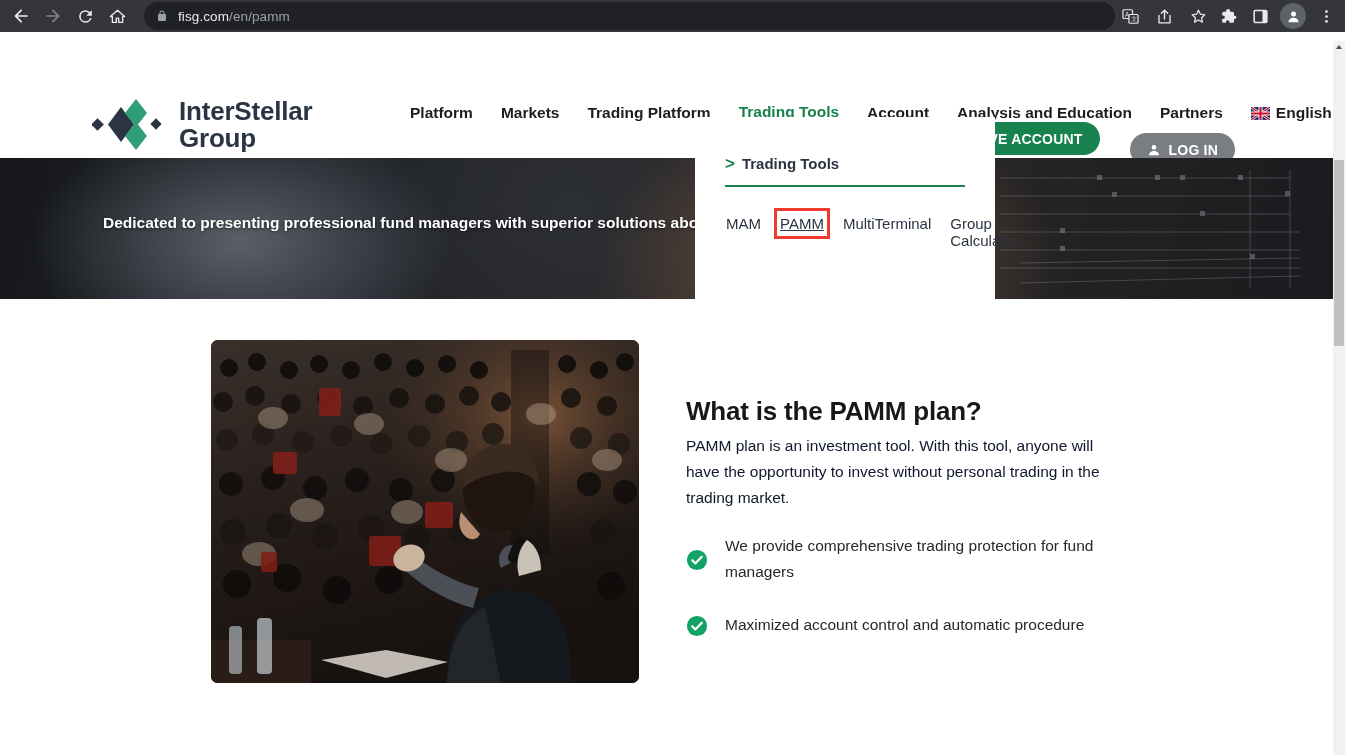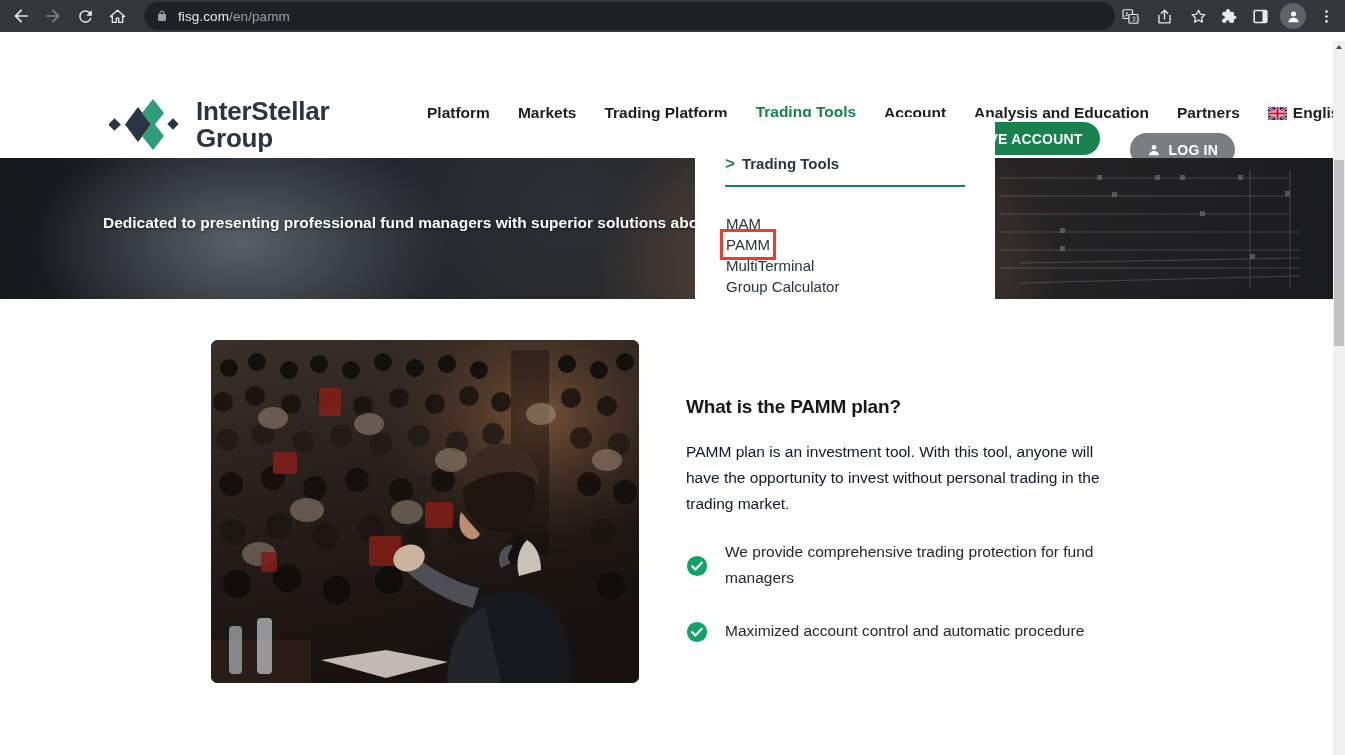--- a/index.html
+++ b/index.html
@@ -33,21 +33,21 @@
   .chrome-right { display: flex; align-items: center; gap: 2px; padding-right: 4px; }
   .avatar-btn {
     width: 26px; height: 26px; border-radius: 50%; background: #5f6368;
     display: flex; align-items: center; justify-content: center; cursor: pointer;
     margin: 0 3px;
   }
 
   
   .page {
     position: absolute; left: 0; top: 41px; width: 1333px; height: 714px;
-    background: #fff; overflow: hidden; padding-left: 17px;
+    background: #fff; overflow: hidden;
   }
 
   
   .site-header {
     position: relative; height: 117px; background: #fff;
     display: flex; align-items: flex-start;
   }
   .logo {
     position: absolute; left: 92px; top: 56px;
     display: flex; align-items: center; gap: 14px; cursor: pointer;
@@ -88,26 +88,26 @@
 
   
   .dropdown {
     position: absolute; left: 695px; top: 76px; width: 300px; height: 264px;
     background: #fff; z-index: 30; padding: 38px 30px 0 30px;
   }
   .dd-head { display: flex; align-items: center; gap: 7px; cursor: pointer; }
   .dd-chevron { color: #17824e; font-size: 17px; font-weight: 700; line-height: 1; }
   .dd-title { font-size: 15px; font-weight: 700; color: #2b3442; }
   .dd-rule { margin-top: 13px; height: 2px; background: #17824e; width: 240px; }
-  .dd-list { margin-top: 26px; display: flex; flex-direction: column; }
+  .dd-list { margin-top: 26px; display: flex; flex-direction: row; gap: 17px; }
   .dd-item {
     font-size: 15px; color: #2b3442; cursor: pointer;
     align-self: flex-start; padding: 2px 1px;
   }
-  .dd-item.highlighted { outline: 3px solid #ef3b2d; outline-offset: 2px; }
+  .dd-item.highlighted { outline: 3px solid #ef3b2d; outline-offset: 2px; text-decoration: underline; }
 
   
   .hero {
     position: absolute; left: 0; top: 117px; width: 1333px; height: 141px;
     overflow: hidden;
   }
   .hero-img {
     position: absolute; inset: 0;
     background:
       radial-gradient(ellipse 300px 180px at 18% 60%, #5a6068 0%, rgba(40,44,50,0) 70%),
@@ -127,22 +127,22 @@
     position: absolute; left: 0; top: 299px; width: 1333px;
     display: flex; gap: 47px; padding: 0 0 0 211px;
   }
   .feature-photo {
     width: 428px; height: 343px; border-radius: 7px; flex: none;
     overflow: hidden; position: relative; background: #241d1a;
   }
   .crowd { position: absolute; inset: 0; }
   .article { width: 440px; padding-top: 56px; }
   .article h1 {
-    font-size: 19px; font-weight: 700; color: #16181c; letter-spacing: -.2px;
-    margin-bottom: 21px;
+    font-size: 26px; font-weight: 700; color: #16181c; letter-spacing: -.2px;
+    margin-bottom: 6px;
   }
   .article p {
     font-size: 15.5px; line-height: 26px; color: #0f172a; margin-bottom: 22px;
   }
   .benefits { list-style: none; margin-top: 19px; }
   .benefit {
     display: flex; gap: 17px; align-items: center; margin-bottom: 27px;
   }
   .check-ico { flex: none; margin-top: 2px; }
   .benefit-text { font-size: 15.5px; line-height: 26px; color: #25282d; }

